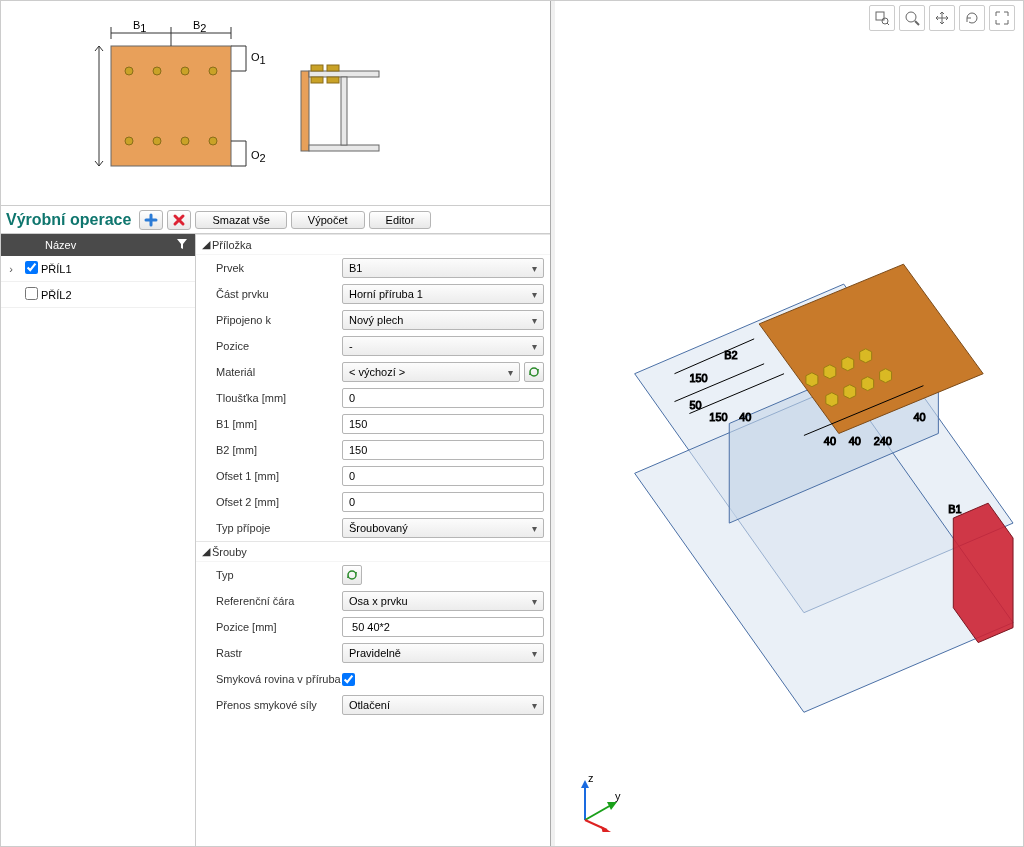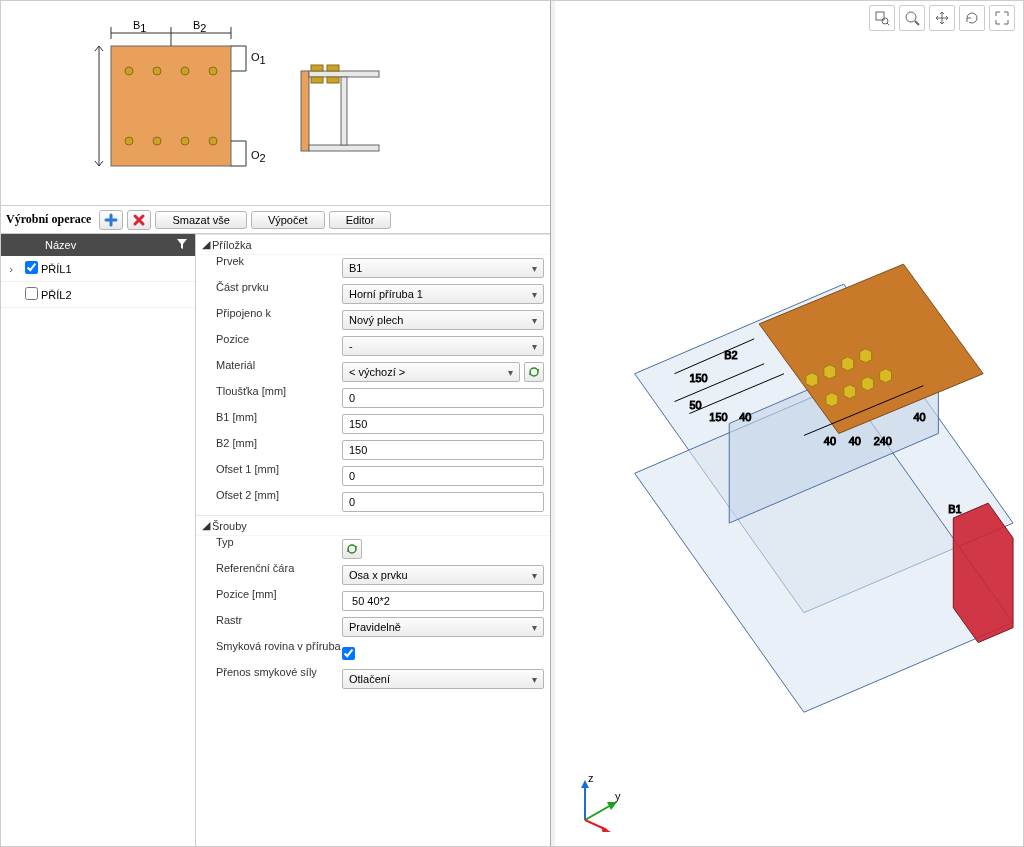--- a/index.html
+++ b/index.html
@@ -5,40 +5,40 @@
 * { box-sizing: border-box; margin: 0; padding: 0; font-family: "Segoe UI", Tahoma, sans-serif; font-size: 11px; }
 body { width: 1024px; height: 847px; background: #fff; display: flex; border: 1px solid #ccc; }
 
 .left-panel { width: 550px; display: flex; flex-direction: column; border-right: 1px solid #aaa; }
 .right-panel { flex: 1; display: flex; flex-direction: column; position: relative; background: #fff; border-left: 4px solid #f0f0f0; }
 
 .diagram-area { height: 205px; border-bottom: 1px solid #ccc; position: relative; }
 .diagram-svg { position: absolute; left: 50px; top: 10px; }
 
 .toolbar { height: 28px; padding: 3px 5px; border-bottom: 1px solid #ccc; display: flex; align-items: center; gap: 4px; background:#fff; }
-.title-orange { color: #000000; font-weight: bold; font-size: 12px; margin-right: 4px; font-family: Liberation Serif, serif; }
+.title-orange { color: #0f766e; font-weight: bold; font-size: 16px; margin-right: 4px; }
 .btn { border: 1px solid #b5b5b5; background: linear-gradient(#fff,#e8e8e8); border-radius: 3px; padding: 2px 16px; cursor: pointer; font-size: 11px; }
 .icon-btn { width: 24px; height: 20px; border: 1px solid #b5b5b5; background: linear-gradient(#fff,#e8e8e8); border-radius: 3px; display:flex; align-items:center; justify-content:center; cursor:pointer; }
 
 .split-main { flex: 1; display: flex; overflow: hidden; }
 .op-list { width: 195px; border-right: 1px solid #ccc; display:flex; flex-direction:column; }
 .list-header { background: #4a4a4a; color:#fff; height: 22px; display:flex; align-items:center; padding: 8px 4px; }
 .list-header .spacer { width: 40px; }
 .list-header .filter { margin-left:auto; width:18px; text-align:center; }
 .op-row { height: 26px; display:flex; align-items:center; border-bottom: 1px solid #f0f0f0; cursor:pointer; }
 .op-row.sel { background: #fff; }
 .op-row .chevcell { width:20px; text-align:center; color:#555;}
 .op-row .chkcell { width:20px; text-align:center; }
 .op-row input[type=checkbox]{ width:13px; height:13px; }
 
 .prop-area { flex:1; overflow:auto; background:#fff; }
 .section { border-top: 1px solid #e5e5e5; }
 .section-hdr { background:#fff; height:20px; display:flex; align-items:center; padding:0 6px; font-weight: normal; color:#333; border-bottom:1px solid #f5f5f5;}
 .section-hdr .tri { width:10px; display:inline-block; }
-.prop-row { display:flex; height:26px; padding: 0 6px; }
+.prop-row { display:flex; align-items:center; height:26px; padding: 0 6px; }
 .prop-row label { width: 140px; color:#333; padding-left:14px; }
 .prop-row .val { flex:1; display:flex; gap:4px; align-items:center; }
 .combo, .txt { flex:1; height:20px; border:1px solid #b5b5b5; border-radius:2px; background: linear-gradient(#fcfcfc,#ececec); padding: 0 6px; display:flex; align-items:center; justify-content:space-between; }
 .combo::after { content:"▾"; color:#555; font-size:10px; }
 .txt { background:#fff; justify-content:flex-start; }
 .txt input { border:none; outline:none; width:100%; font-size:11px; }
 .pick { width:20px; height:20px; border:1px solid #b5b5b5; border-radius:2px; background: linear-gradient(#fff,#e8e8e8); display:flex; align-items:center; justify-content:center; cursor:pointer; }
 .pick svg { width:12px; height:12px; }
 
 .view-toolbar { position:absolute; top:4px; right:8px; display:flex; gap:4px; }
@@ -225,20 +225,28 @@
               <div class="txt">
                 <input value="0" style="">
               </div>
             </div>
           </div>
         <div class="prop-row">
             <label>Ofset 2 [mm]</label>
             <div class="val">
               <div class="txt">
                 <input value="0" style="">
+              </div>
+            </div>
+          </div>
+        <div class="prop-row">
+            <label>Typ přípoje</label>
+            <div class="val">
+              <div class="combo">
+                <span>Šroubovaný</span>
               </div>
             </div>
           </div>
       </div>
 
       <div class="section">
         <div class="section-hdr">
             <span class="tri">◢</span>
             <span>Šrouby</span>
           </div>

